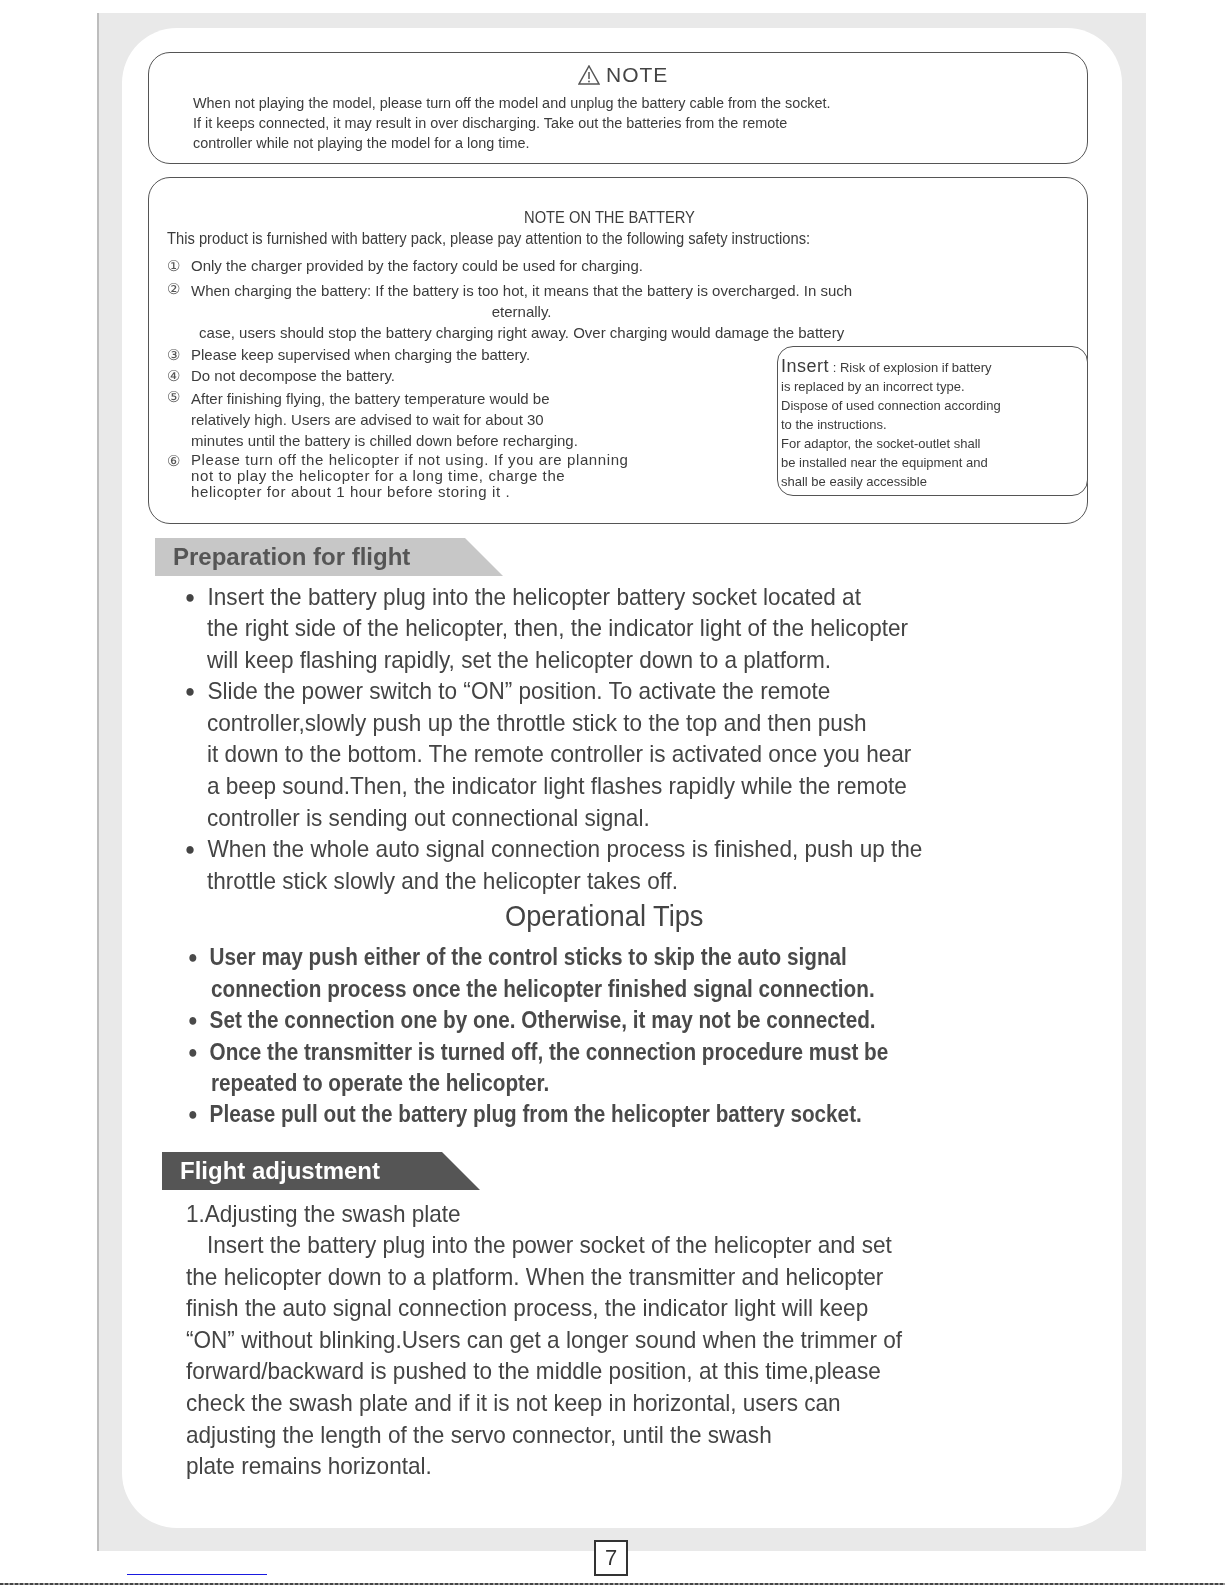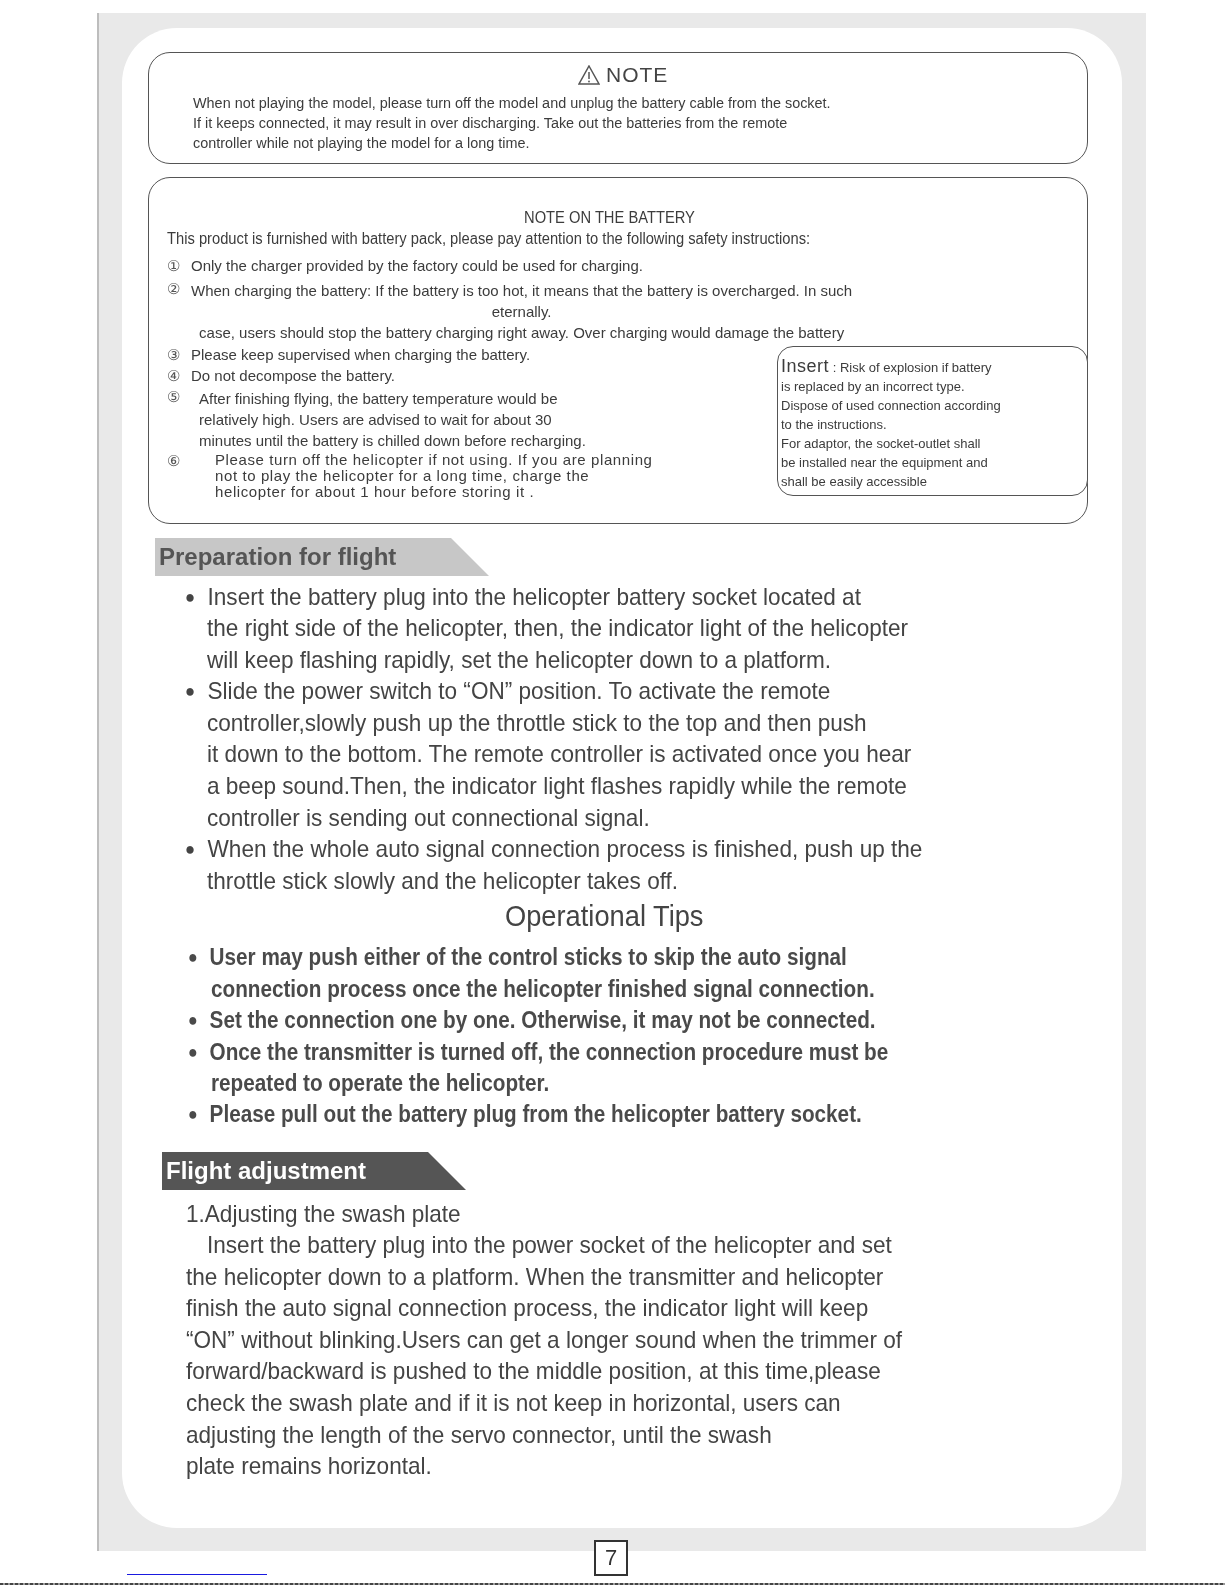--- a/index.html
+++ b/index.html
@@ -56,21 +56,21 @@
       position: absolute; left: 777px; top: 346px; width: 309px; height: 148px;
       border: 1.3px solid #555; border-radius: 16px; background: #fff;
     }
     .caution-text {
       position: absolute; left: 781px; top: 357px; width: 300px;
       font-size: 13px; line-height: 19px; color: #3c3c3c; white-space: nowrap;
     }
     .caution-text .big { font-size: 18px; letter-spacing: 0.5px; }
     .section-banner {
       position: absolute; height: 38px; display: flex; align-items: center;
-      padding-left: 4px; font-weight: bold; font-size: 24px;
+      padding-left: 18px; font-weight: bold; font-size: 24px;
       clip-path: polygon(0 0, calc(100% - 38px) 0, 100% 100%, 0 100%);
     }
     .banner-prep { left: 155px; top: 538px; width: 330px; background: #c7c7c7; color: #555; }
     .banner-flight { left: 162px; top: 1152px; width: 300px; background: #555555; color: #ffffff; }
     .bullet-line {
       position: absolute; white-space: nowrap;
       font-size: 24px; color: #444;
       transform: scaleX(0.94); transform-origin: left top;
     }
     .bullet-dot { display: inline-block; width: 24px; font-size: 18px; vertical-align: 2px; }
@@ -135,28 +135,28 @@
       <div>case, users should stop the battery charging right away. Over charging would damage the battery</div>
     </span>
   </div>
   <div class="bitem" style="top:89px;">
     <span class="num">③</span><span class="cont"><div>Please keep supervised when charging the battery.</div></span>
   </div>
   <div class="bitem" style="top:110px;">
     <span class="num">④</span><span class="cont"><div>Do not decompose the battery.</div></span>
   </div>
   <div class="bitem" style="top:131px;">
-    <span class="num">⑤</span><span class="cont" style="line-height:21px;margin-left:8px;">
+    <span class="num">⑤</span><span class="cont" style="line-height:21px;">
       <div>After finishing flying, the battery temperature would be</div>
       <div>relatively high. Users are advised to wait for about 30</div>
       <div>minutes until the battery is chilled down before recharging.</div>
     </span>
   </div>
   <div class="bitem" style="top:195px;">
-    <span class="num">⑥</span><span class="cont" style="line-height:16px; letter-spacing:0.6px;margin-left:24px;">
+    <span class="num">⑥</span><span class="cont" style="line-height:16px; letter-spacing:0.6px;">
       <div>Please turn off the helicopter if not using. If you are planning</div>
       <div>not to play the helicopter for a long time, charge the</div>
       <div>helicopter for about 1 hour  before storing it .</div>
     </span>
   </div>
 </div>
 
 <div class="caution-box"></div>
 <div class="caution-text">
   <div><span class="big">Insert</span> <span>: Risk of explosion if battery</span></div>

